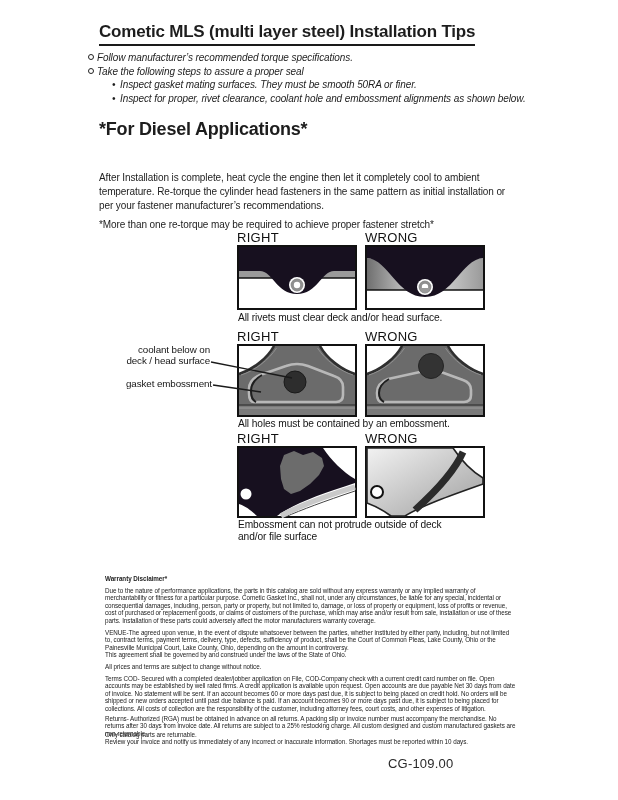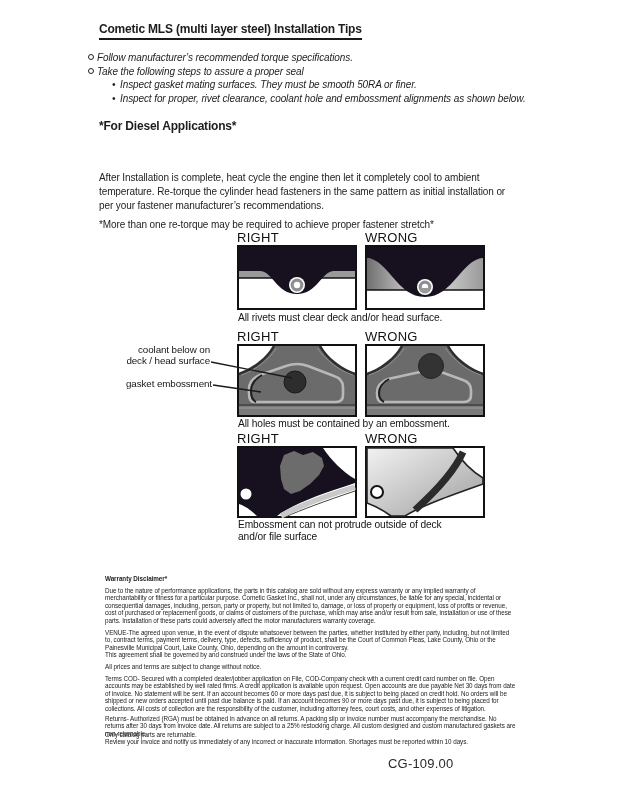--- a/index.html
+++ b/index.html
@@ -2,30 +2,30 @@
 <html><head>
 <meta charset="utf-8">
 <style>
   html,body{margin:0;padding:0;background:#ffffff;}
   .page{
     position:relative;width:618px;height:800px;background:#fff;
     font-family:"Liberation Sans", sans-serif;color:#1d1d1d;overflow:hidden;
   }
   .abs{position:absolute;}
   .title{
-    left:99px;top:22px;font-size:12px;font-weight:bold;letter-spacing:-0.2px;
+    left:99px;top:22px;font-size:17px;font-weight:bold;letter-spacing:-0.2px;
     border-bottom:2px solid #1a1a1a;padding-bottom:2px;display:inline-block;
   }
   .bullets{left:88px;top:52px;width:460px;font-size:10px;letter-spacing:-0.1px;font-style:italic;}
   .bullet-line{display:flex;align-items:baseline;height:13.5px;}
   .b1{width:9px;}
   .b1 .ring{display:inline-block;width:4px;height:4px;border:1px solid #222;border-radius:50%;position:relative;top:-1px;}
   .sub{padding-left:24px;}
   .sub .dot{width:8px;font-size:10px;}
-  .h2{left:99px;top:119px;font-size:12px;font-weight:bold;letter-spacing:-0.2px;}
+  .h2{left:99px;top:119px;font-size:18px;font-weight:bold;letter-spacing:-0.2px;}
   .para{left:99px;width:414px;font-size:10px;line-height:14px;letter-spacing:-0.1px;}
   .dg-head{font-size:13px;letter-spacing:0.3px;color:#111;width:120px;text-align:left;}
   .dg-cap{font-size:10.2px;letter-spacing:-0.1px;color:#141414;line-height:12px;}
   .panel{width:120px;}
   .side-label{font-size:9.8px;letter-spacing:-0.1px;text-align:right;color:#141414;line-height:11px;}
   .fineprint{left:105px;width:412px;font-size:6.3px;line-height:7.4px;letter-spacing:-0.05px;color:#222;}
   .fp-bold{font-weight:bold;}
   .footer{left:388px;top:756px;font-size:13px;color:#2a2a2a;letter-spacing:0.2px;}
   svg{display:block;}
 </style>

